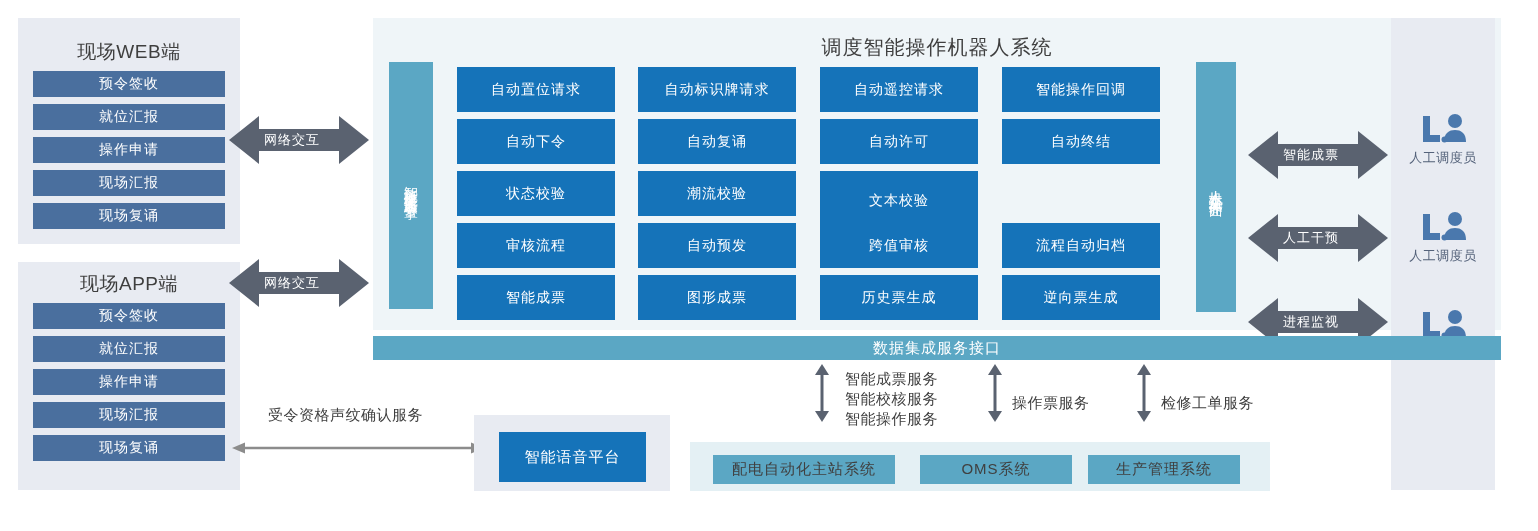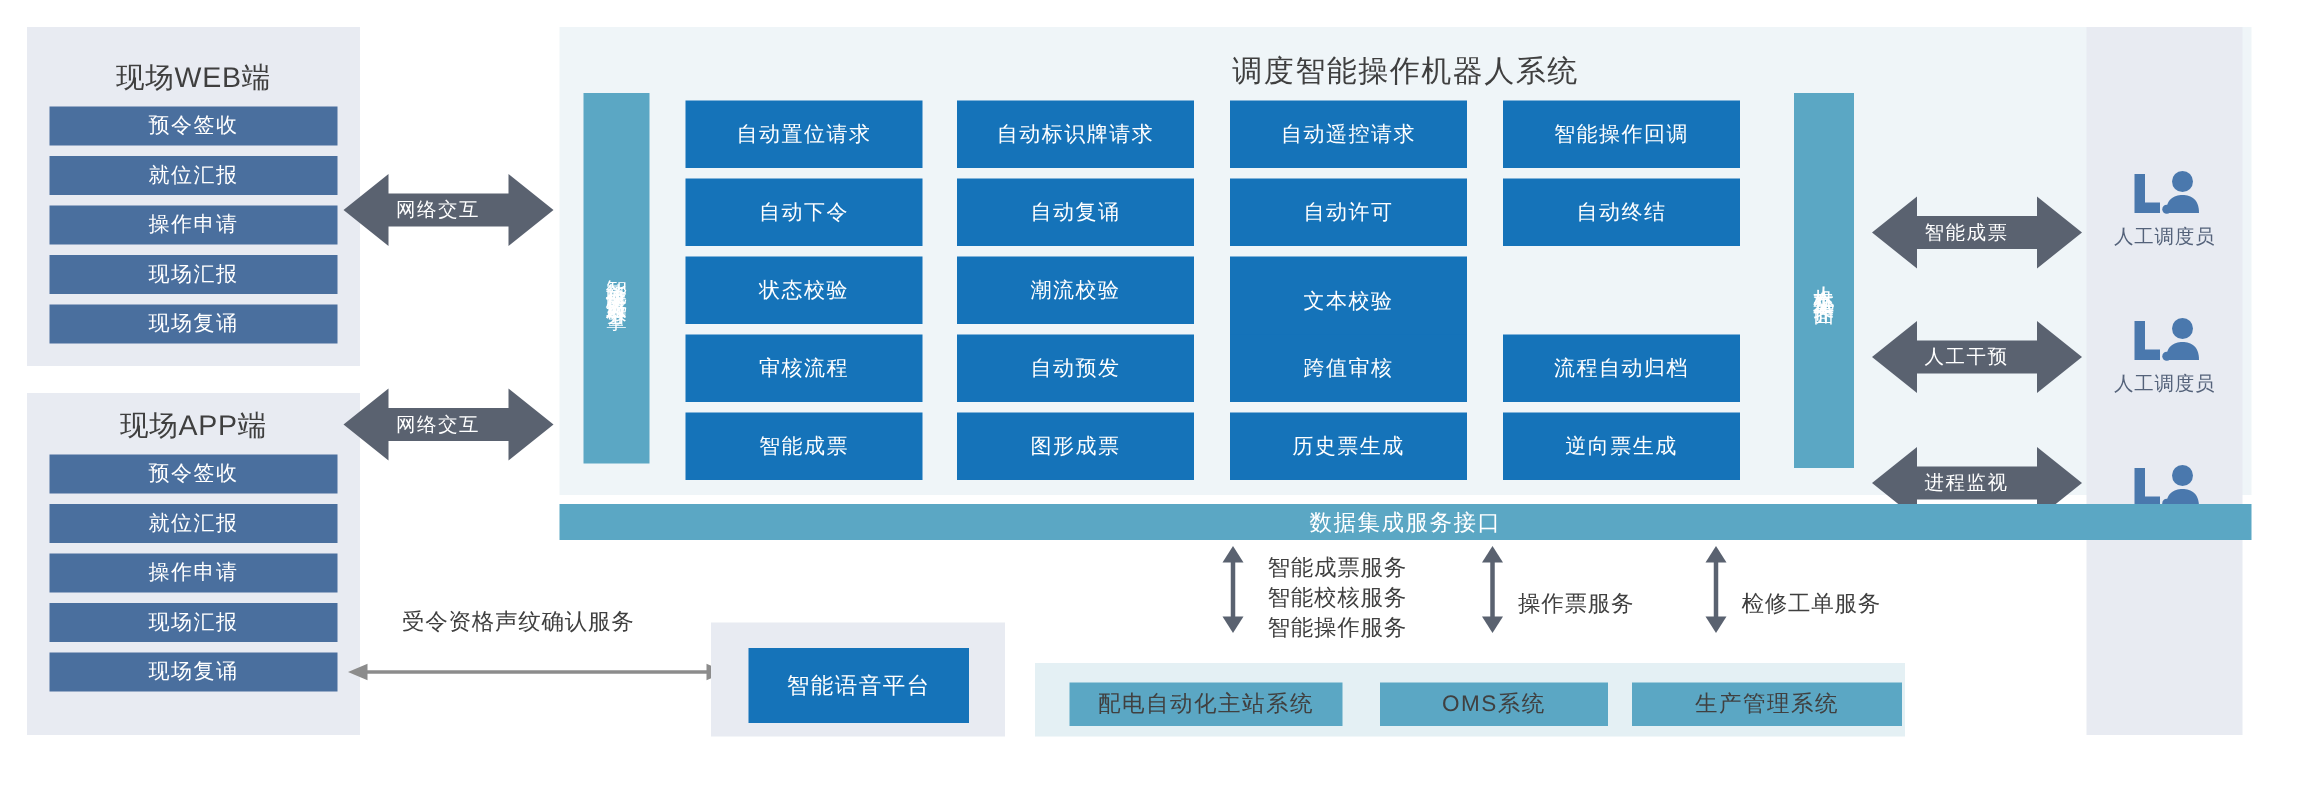--- a/index.html
+++ b/index.html
@@ -241,16 +241,16 @@
       <line x1="10" y1="9" x2="10" y2="49" stroke="#5a6270" stroke-width="3"></line>
       <path d="M10,0 L17,11 L3,11 Z" fill="#5a6270"></path>
       <path d="M10,58 L17,47 L3,47 Z" fill="#5a6270"></path>
     </svg>
   </div>
   <span class="plain-label" style="left:1161px;top:393px;">检修工单服务</span>
 
   <div class="abs sys-wrap" style="left:690px;top:442px;width:580px;height:49px;">
     <div class="sys-box" style="position:absolute;left:23px;top:13px;width:182px;height:29px;">配电自动化主站系统</div>
     <div class="sys-box" style="position:absolute;left:230px;top:13px;width:152px;height:29px;">OMS系统</div>
-    <div class="sys-box" style="position:absolute;left:398px;top:13px;width:180px;height:29px;">生产管理系统</div>
+    <div class="sys-box" style="position:absolute;left:398px;top:13px;width:152px;height:29px;">生产管理系统</div>
   </div>
 
 </div>
 
 </body></html>

